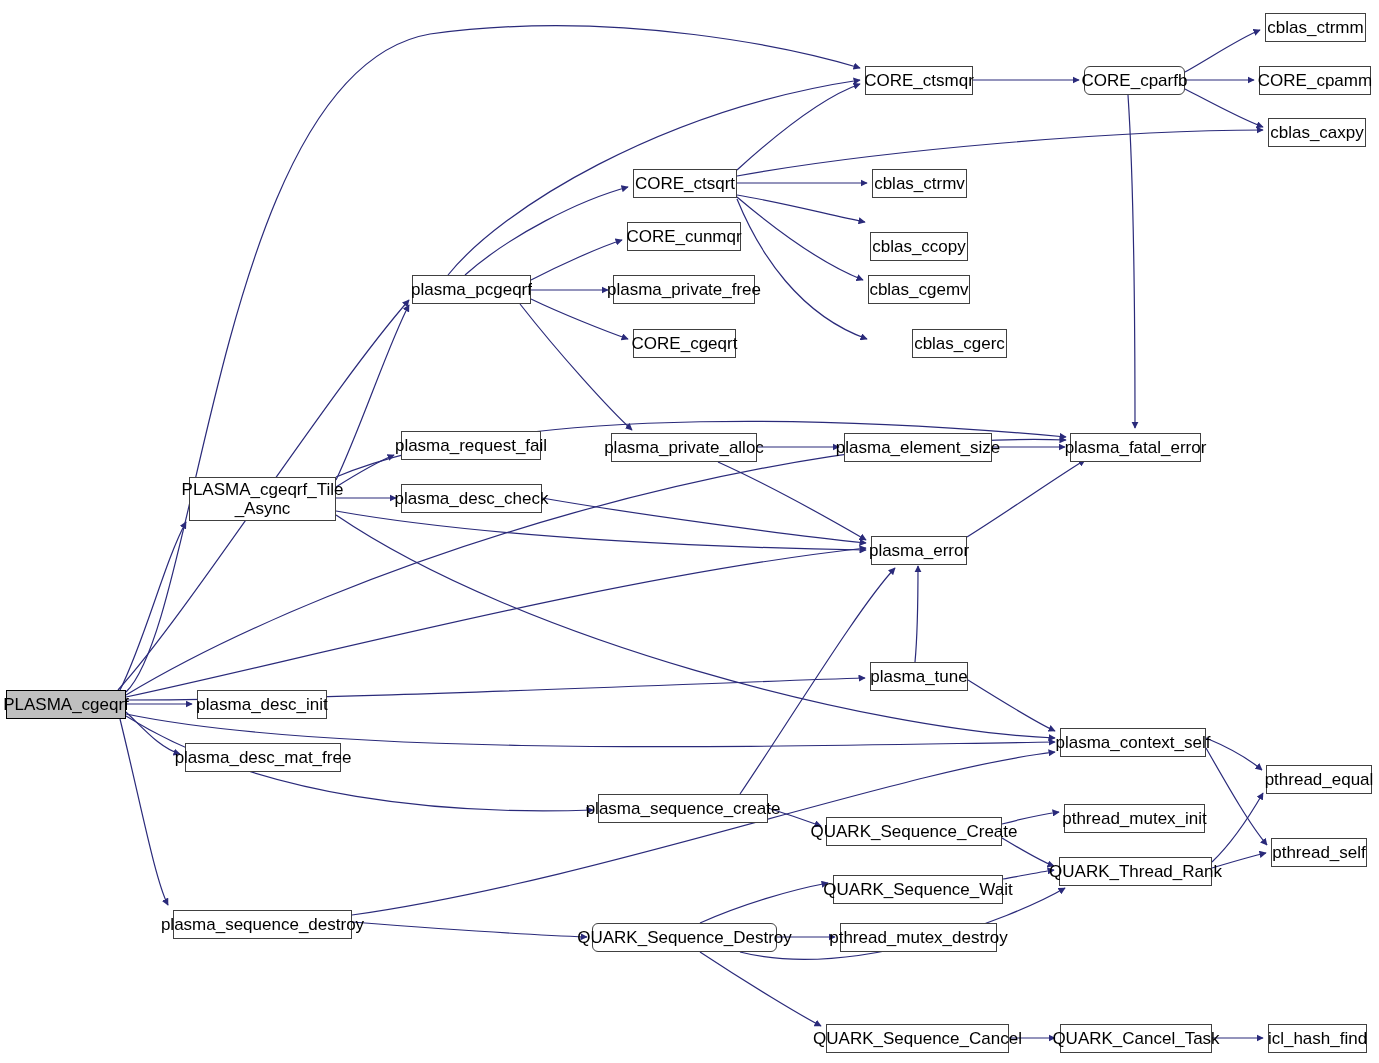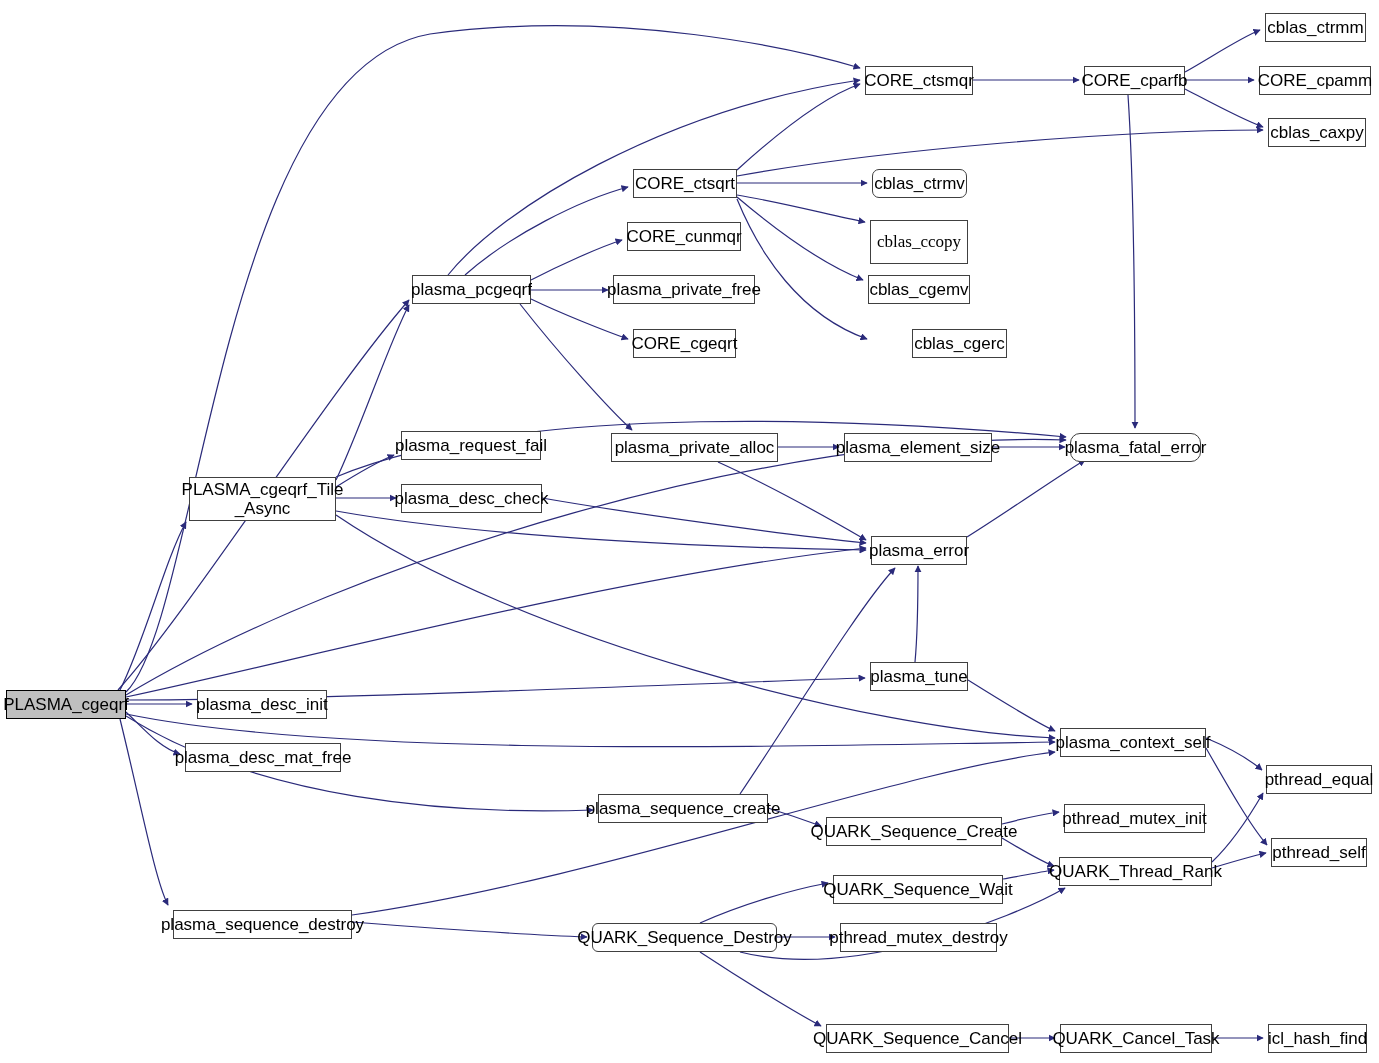--- a/index.html
+++ b/index.html
@@ -98,33 +98,33 @@
   <div id="node-layer">
       <div class="node root" style="left: 6px; top: 690px; width: 120px; height: 29px;"><span class="lbl">PLASMA_cgeqrf</span></div>
       <div class="node" style="left: 189px; top: 477px; width: 147px; height: 44px;"><span class="lbl">PLASMA_cgeqrf_Tile
 _Async</span></div>
       <div class="node" style="left: 412px; top: 275px; width: 119px; height: 29px;"><span class="lbl">plasma_pcgeqrf</span></div>
       <div class="node" style="left: 633px; top: 169px; width: 104px; height: 29px;"><span class="lbl">CORE_ctsqrt</span></div>
       <div class="node" style="left: 627px; top: 222px; width: 114px; height: 29px;"><span class="lbl">CORE_cunmqr</span></div>
       <div class="node" style="left: 613px; top: 275px; width: 142px; height: 29px;"><span class="lbl">plasma_private_free</span></div>
       <div class="node" style="left: 633px; top: 329px; width: 103px; height: 29px;"><span class="lbl">CORE_cgeqrt</span></div>
       <div class="node" style="left: 865px; top: 66px; width: 108px; height: 29px;"><span class="lbl">CORE_ctsmqr</span></div>
-      <div class="node" style="left: 1084px; top: 66px; width: 101px; height: 29px;"><span class="lbl">CORE_cparfb</span></div>
+      <div class="node" style="left: 1084px; top: 66px; width: 101px; height: 29px; border-radius: 6px;"><span class="lbl">CORE_cparfb</span></div>
       <div class="node" style="left: 1265px; top: 13px; width: 101px; height: 29px;"><span class="lbl">cblas_ctrmm</span></div>
       <div class="node" style="left: 1259px; top: 66px; width: 112px; height: 29px;"><span class="lbl">CORE_cpamm</span></div>
       <div class="node" style="left: 1268px; top: 118px; width: 98px; height: 29px;"><span class="lbl">cblas_caxpy</span></div>
-      <div class="node" style="left: 872px; top: 169px; width: 95px; height: 29px; border-radius: 7px;"><span class="lbl">cblas_ctrmv</span></div>
-      <div class="node" style="left: 870px; top: 220px; width: 98px; height: 44px; font-family: Liberation Serif, serif;"><span class="lbl">cblas_ccopy</span></div>
+      <div class="node" style="left: 872px; top: 169px; width: 95px; height: 29px;"><span class="lbl">cblas_ctrmv</span></div>
+      <div class="node" style="left: 870px; top: 232px; width: 98px; height: 29px;"><span class="lbl">cblas_ccopy</span></div>
       <div class="node" style="left: 868px; top: 275px; width: 102px; height: 29px;"><span class="lbl">cblas_cgemv</span></div>
       <div class="node" style="left: 912px; top: 329px; width: 95px; height: 29px;"><span class="lbl">cblas_cgerc</span></div>
       <div class="node" style="left: 401px; top: 431px; width: 140px; height: 29px;"><span class="lbl">plasma_request_fail</span></div>
       <div class="node" style="left: 401px; top: 484px; width: 141px; height: 29px;"><span class="lbl">plasma_desc_check</span></div>
-      <div class="node" style="left: 611px; top: 433px; width: 167px; height: 29px;"><span class="lbl">plasma_private_alloc</span></div>
+      <div class="node" style="left: 611px; top: 433px; width: 146px; height: 29px;"><span class="lbl">plasma_private_alloc</span></div>
       <div class="node" style="left: 844px; top: 433px; width: 148px; height: 29px;"><span class="lbl">plasma_element_size</span></div>
-      <div class="node" style="left: 1070px; top: 433px; width: 131px; height: 29px; border-radius: 10px;"><span class="lbl">plasma_fatal_error</span></div>
+      <div class="node" style="left: 1070px; top: 433px; width: 131px; height: 29px;"><span class="lbl">plasma_fatal_error</span></div>
       <div class="node" style="left: 871px; top: 536px; width: 96px; height: 29px;"><span class="lbl">plasma_error</span></div>
       <div class="node" style="left: 870px; top: 662px; width: 98px; height: 29px;"><span class="lbl">plasma_tune</span></div>
       <div class="node" style="left: 1060px; top: 728px; width: 146px; height: 29px;"><span class="lbl">plasma_context_self</span></div>
       <div class="node" style="left: 1266px; top: 765px; width: 106px; height: 29px;"><span class="lbl">pthread_equal</span></div>
       <div class="node" style="left: 1271px; top: 838px; width: 96px; height: 29px;"><span class="lbl">pthread_self</span></div>
       <div class="node" style="left: 197px; top: 690px; width: 130px; height: 29px;"><span class="lbl">plasma_desc_init</span></div>
       <div class="node" style="left: 185px; top: 743px; width: 156px; height: 29px;"><span class="lbl">plasma_desc_mat_free</span></div>
       <div class="node" style="left: 598px; top: 794px; width: 170px; height: 29px;"><span class="lbl">plasma_sequence_create</span></div>
       <div class="node" style="left: 826px; top: 817px; width: 176px; height: 29px;"><span class="lbl">QUARK_Sequence_Create</span></div>
       <div class="node" style="left: 1064px; top: 804px; width: 141px; height: 29px;"><span class="lbl">pthread_mutex_init</span></div>

